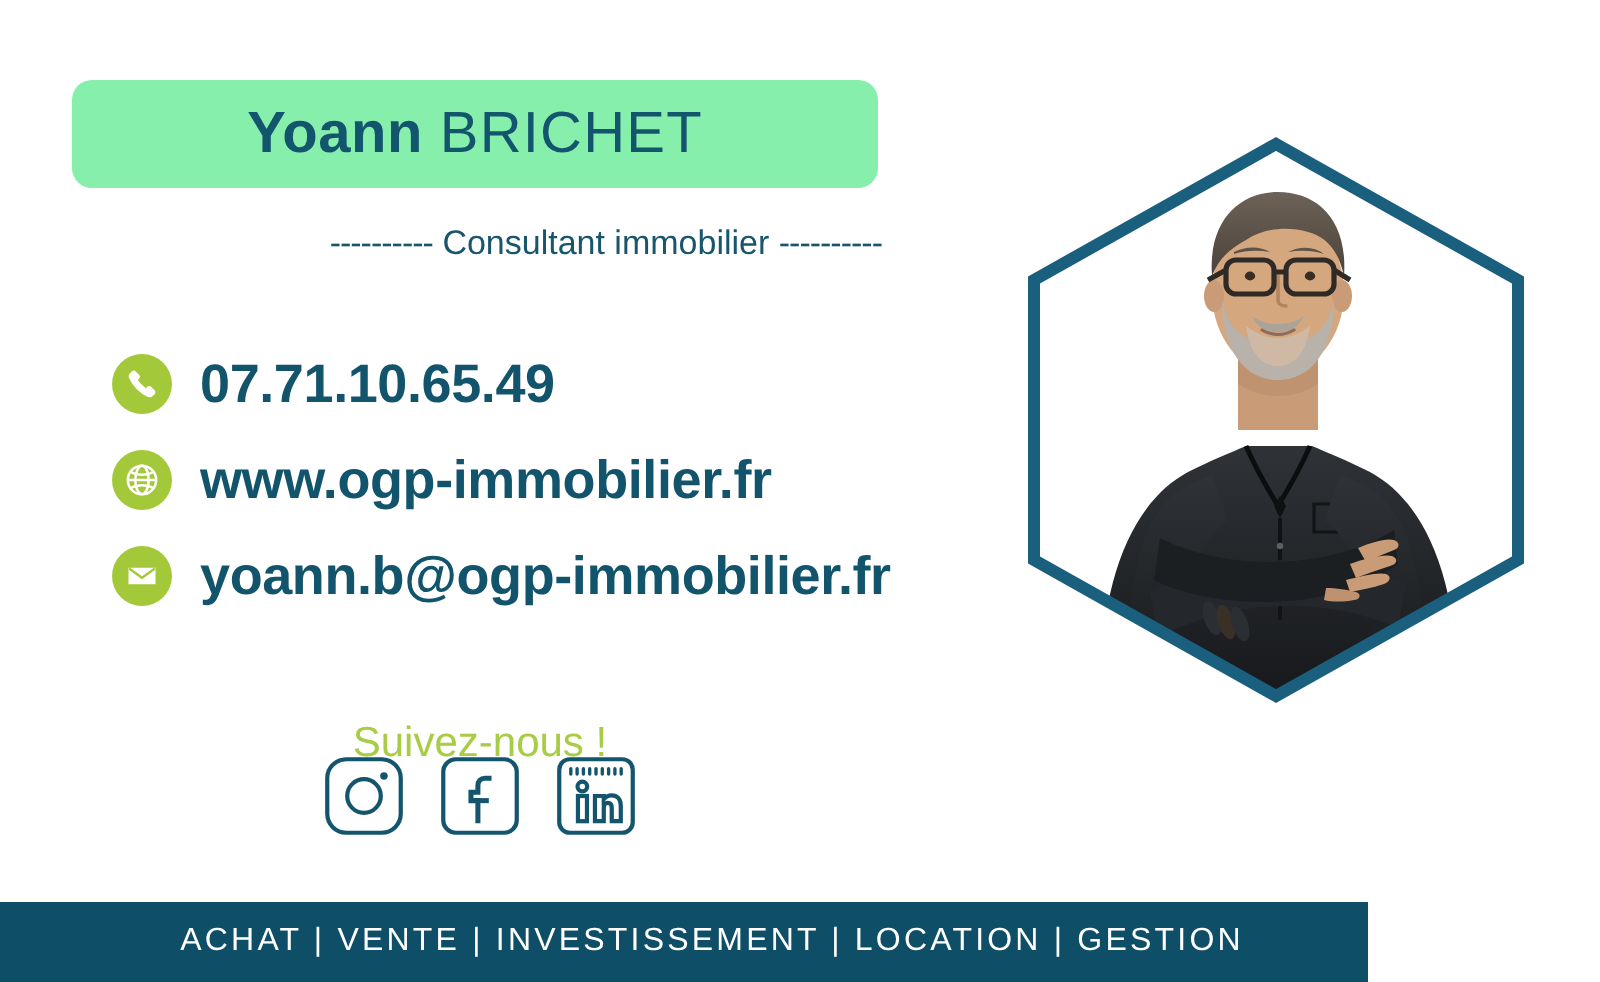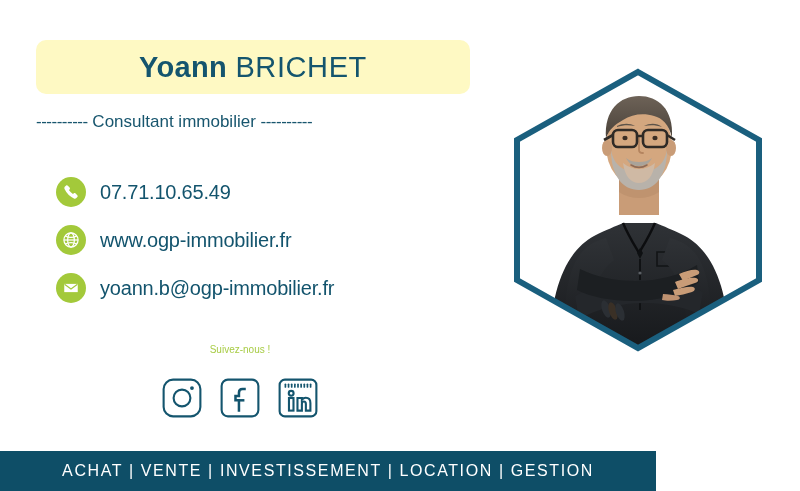--- a/index.html
+++ b/index.html
@@ -16,23 +16,23 @@
     height: 491px;
     background: #ffffff;
     overflow: hidden;
   }
 
   
   .name-banner {
     position: absolute;
     left: 36px;
     top: 40px;
-    width: 434px;
+    width: 403px;
     height: 54px;
-    background: #fef9c3;
+    background: #86efac;
     border-radius: 10px;
     display: flex;
     align-items: center;
     justify-content: center;
   }
   .name-text {
     font-size: 29px;
     color: #14556e;
     letter-spacing: 0.3px;
     white-space: nowrap;
@@ -44,21 +44,21 @@
     font-weight: normal;
     letter-spacing: 0.6px;
   }
 
   
   .job-title {
     position: absolute;
     left: 36px;
     top: 112px;
     width: 405px;
-    text-align: left;
+    text-align: right;
     font-size: 17px;
     color: #18566e;
     white-space: nowrap;
   }
   .job-dash {
     letter-spacing: -0.5px;
   }
 
   
   .contact-list {
@@ -77,35 +77,35 @@
     border-radius: 50%;
     background: #a3c93a;
     flex: 0 0 auto;
     display: flex;
     align-items: center;
     justify-content: center;
   }
   .contact-icon svg { display: block; }
   .contact-value {
     margin-left: 14px;
-    font-size: 20px;
-    font-weight: normal;
+    font-size: 27px;
+    font-weight: bold;
     color: #13546d;
     letter-spacing: -0.2px;
     white-space: nowrap;
   }
 
   
   .social-heading {
     position: absolute;
     left: 120px;
-    top: 344px;
+    top: 360px;
     width: 240px;
     text-align: center;
-    font-size: 10px;
+    font-size: 21px;
     color: #a8cc45;
     white-space: nowrap;
   }
   .social-icons {
     position: absolute;
     left: 120px;
     top: 377px;
     width: 240px;
     display: flex;
     justify-content: center;
@@ -142,20 +142,21 @@
   .services-bar {
     position: absolute;
     left: 0;
     bottom: 0;
     width: 656px;
     height: 40px;
     background: #0e4e67;
     display: flex;
     align-items: center;
     justify-content: center;
+    padding-left: 28px;
   }
   .services-text {
     font-size: 16px;
     color: #ffffff;
     letter-spacing: 1.6px;
     white-space: nowrap;
   }
 </style>
 </head>
 <body>

